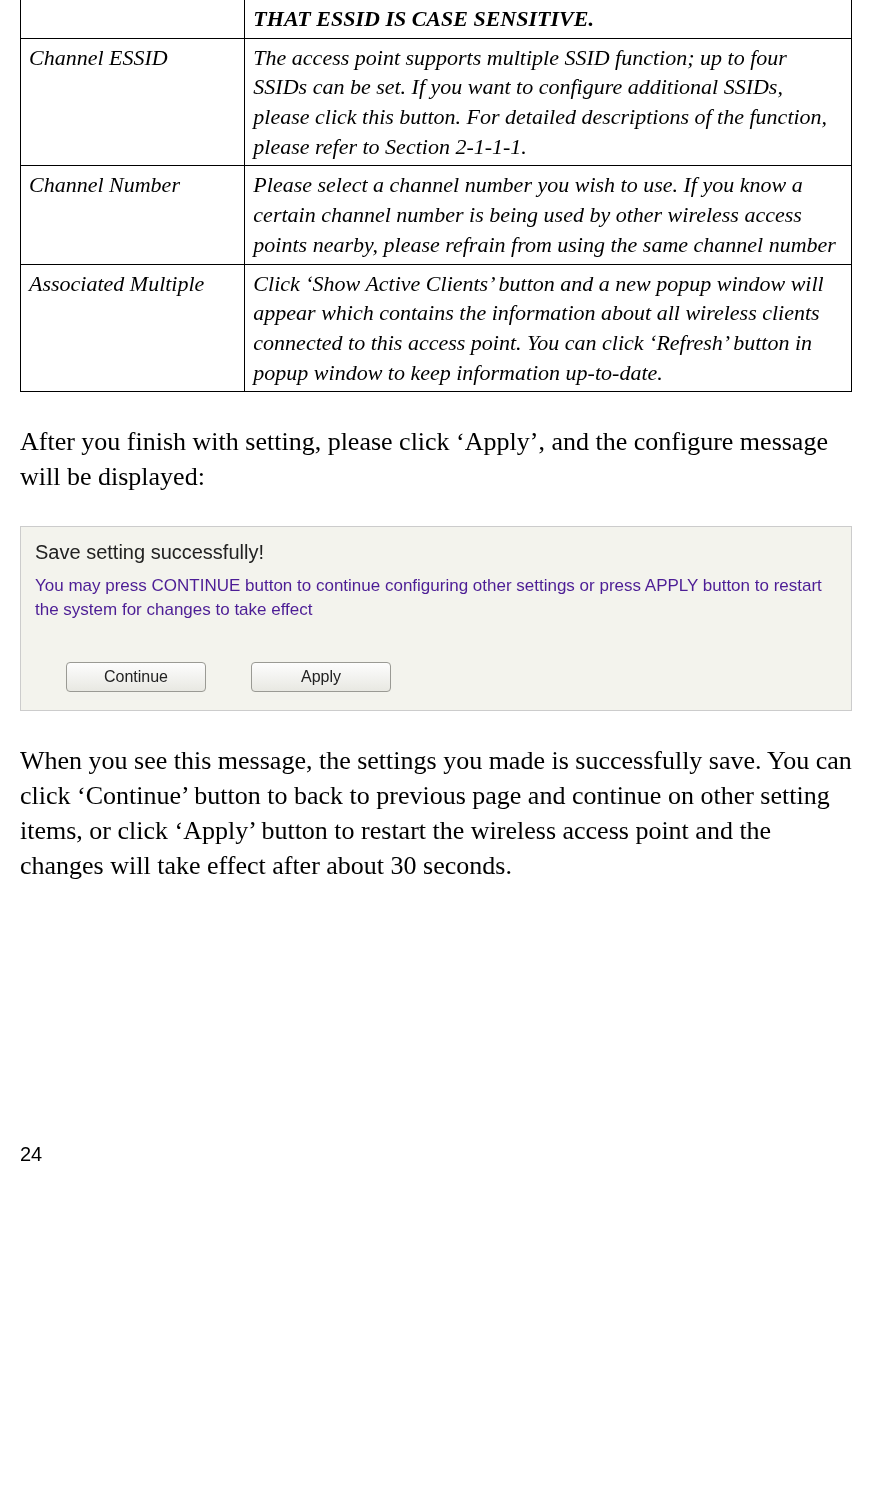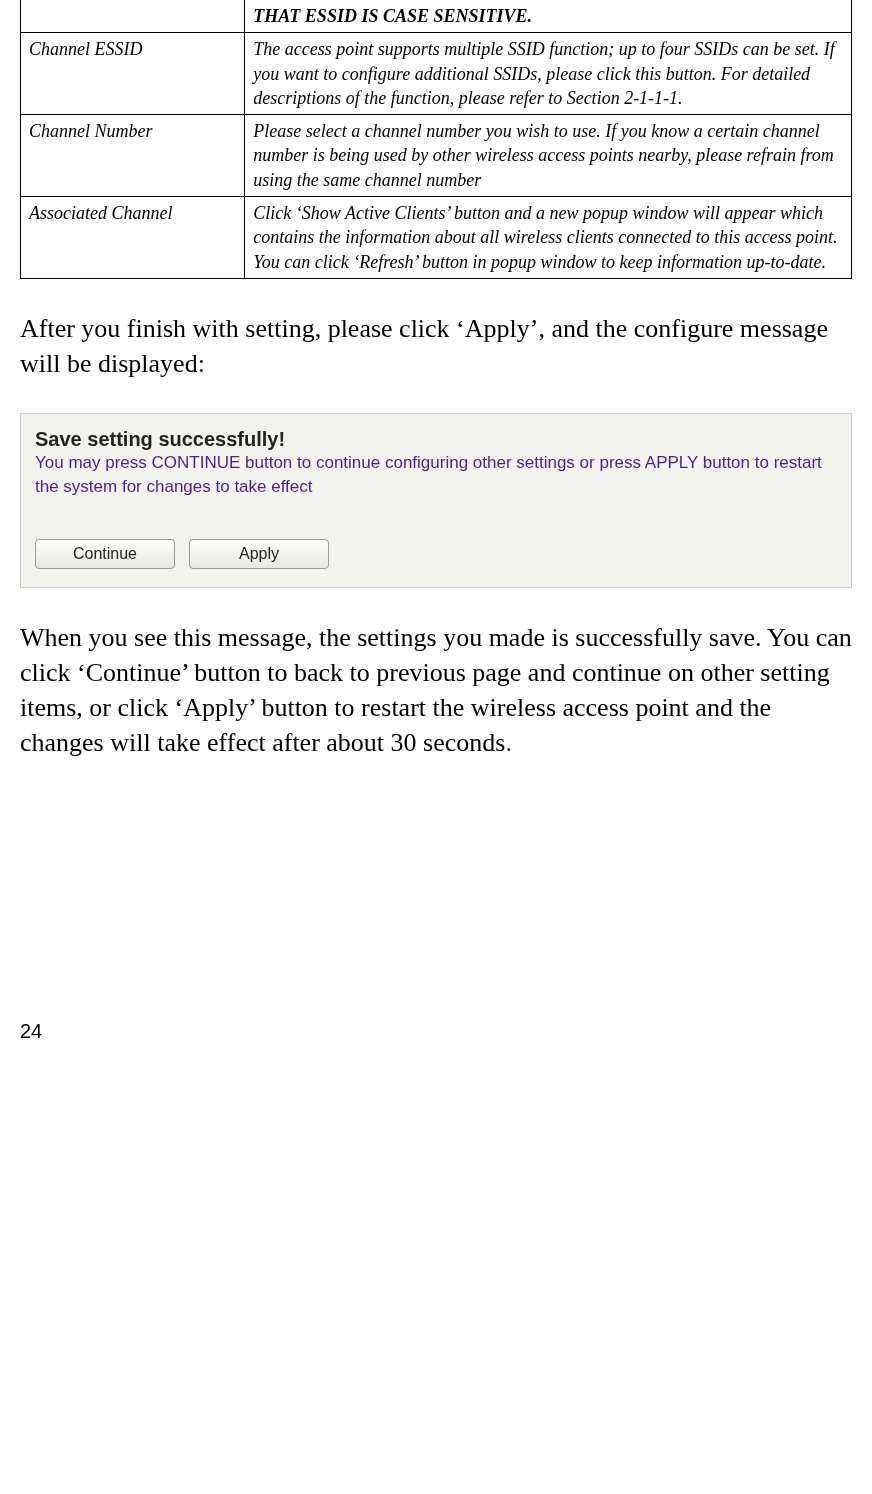--- a/index.html
+++ b/index.html
@@ -10,21 +10,21 @@
     color: #000;
     width: 872px;
   }
   .page {
     padding: 0 20px 40px 20px;
     box-sizing: border-box;
   }
   table.defs {
     border-collapse: collapse;
     width: 100%;
-    font-size: 18px;
+    font-size: 22px;
     font-style: italic;
   }
   table.defs td {
     border: 1px solid #000;
     padding: 4px 8px;
     vertical-align: top;
     line-height: 1.35;
   }
   table.defs td.term {
     width: 27%;
@@ -43,22 +43,23 @@
   }
   .dialog {
     background: #f3f3ed;
     border: 1px solid #ccc;
     padding: 14px 14px 18px 14px;
     margin: 0 0 32px 0;
     font-family: Arial, Helvetica, sans-serif;
   }
   .dialog .dtitle {
     font-size: 20px;
-    font-weight: bold;
+    font-weight: normal;
     color: #222;
+    margin-bottom: 10px;
   }
   .dialog .dmsg {
     font-size: 17px;
     color: #4c1d95;
     line-height: 1.4;
     margin-bottom: 40px;
   }
   .btnrow {
     display: flex;
     gap: 14px;
@@ -66,20 +67,21 @@
   .uibtn {
     width: 140px;
     height: 30px;
     font-size: 16px;
     font-family: Arial, Helvetica, sans-serif;
     color: #222;
     background: linear-gradient(#fdfdfd, #e8e8e2);
     border: 1px solid #9a9a94;
     border-radius: 4px;
     cursor: pointer;
+    margin-left: 31px;
   }
   .pagenum {
     text-align: left;
     font-size: 20px;
     font-family: Arial, Helvetica, sans-serif;
     margin-top: 260px;
   }
 </style>
 </head>
 <body>
@@ -94,21 +96,21 @@
     </tr>
     <tr>
       <td class="term">Channel ESSID</td>
       <td class="desc">The access point supports multiple SSID function; up to four SSIDs can be set. If you want to configure additional SSIDs, please click this button. For detailed descriptions of the function, please refer to Section 2-1-1-1.</td>
     </tr>
     <tr>
       <td class="term">Channel  Number</td>
       <td class="desc">Please select a channel number you wish to use. If you know a certain channel number is being used by other wireless access points nearby, please refrain from using the same channel number</td>
     </tr>
     <tr>
-      <td class="term">Associated Channel</td>
+      <td class="term">Associated Multiple</td>
       <td class="desc">Click ‘Show Active Clients’ button and a new popup window will appear which contains the information about all wireless clients connected to this access point. You can click ‘Refresh’ button in popup window to keep information up-to-date.</td>
     </tr>
   </tbody>
     </table>
 
   <p class="bodytext">After you finish with setting, please click ‘Apply’, and the configure message will be displayed:</p>
 
   <div class="dialog">
     <div class="dtitle">Save setting successfully!</div>
     <div class="dmsg">You may press CONTINUE button to continue configuring other settings or press APPLY button to restart the system for changes to take effect</div>

